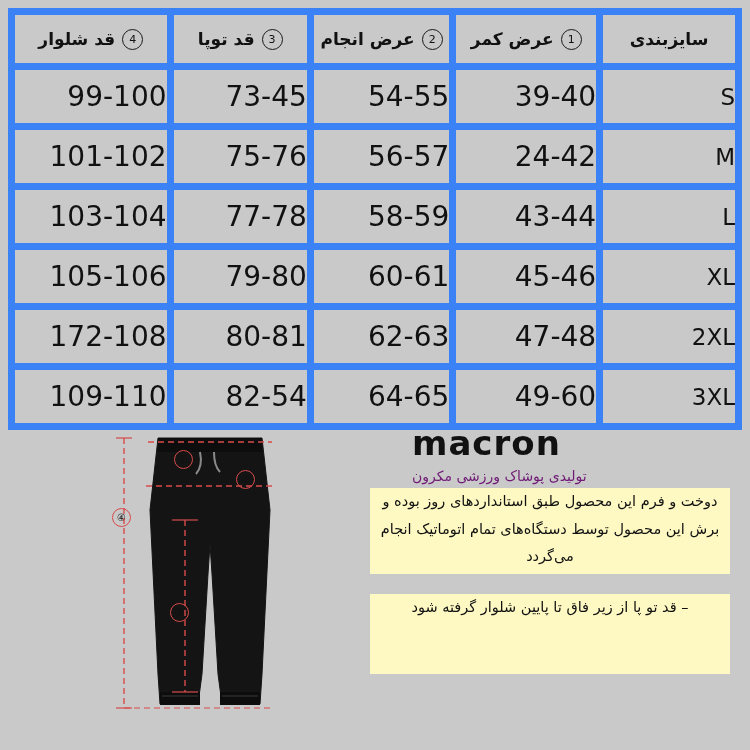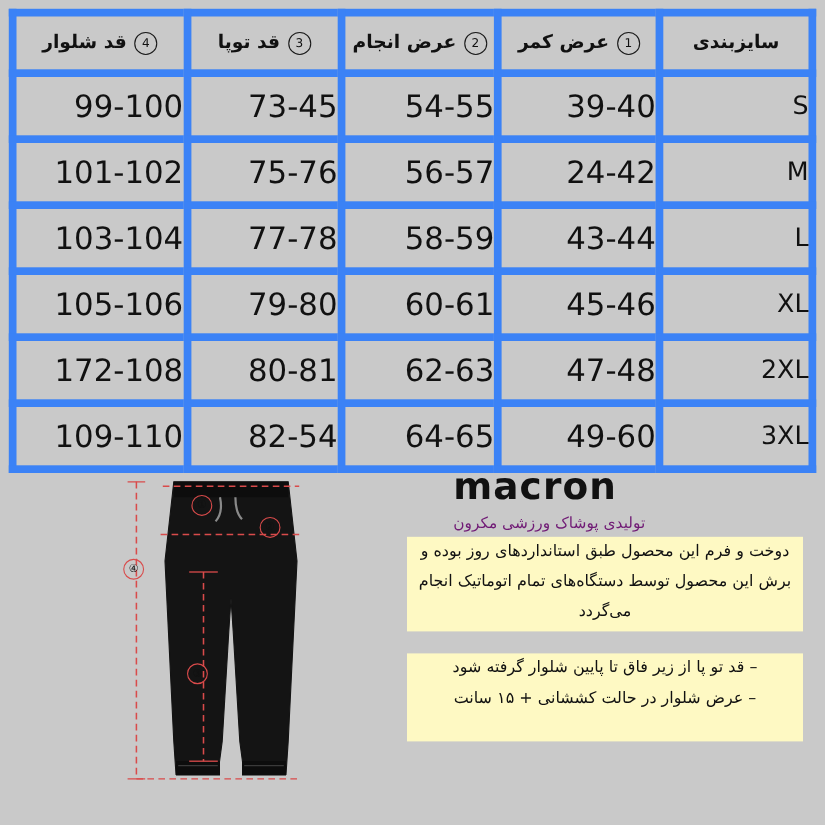--- a/index.html
+++ b/index.html
@@ -298,16 +298,15 @@
     <div class="brand-name">macron</div>
     <div class="brand-sub">تولیدی پوشاک ورزشی مکرون</div>
   </div>
 
   <div class="panel panel-1">
     <p>دوخت و فرم این محصول طبق استانداردهای روز بوده و برش این محصول توسط دستگاه‌های تمام اتوماتیک انجام می‌گردد</p>
   </div>
 
   <div class="panel panel-2">
     <p>– قد تو پا از زیر فاق تا پایین شلوار گرفته شود</p>
-    <p>– عرض شلوار در حالت کششانی + ۱۵ سانت</p>
   </div>
 
 </div>
 
 </body></html>

